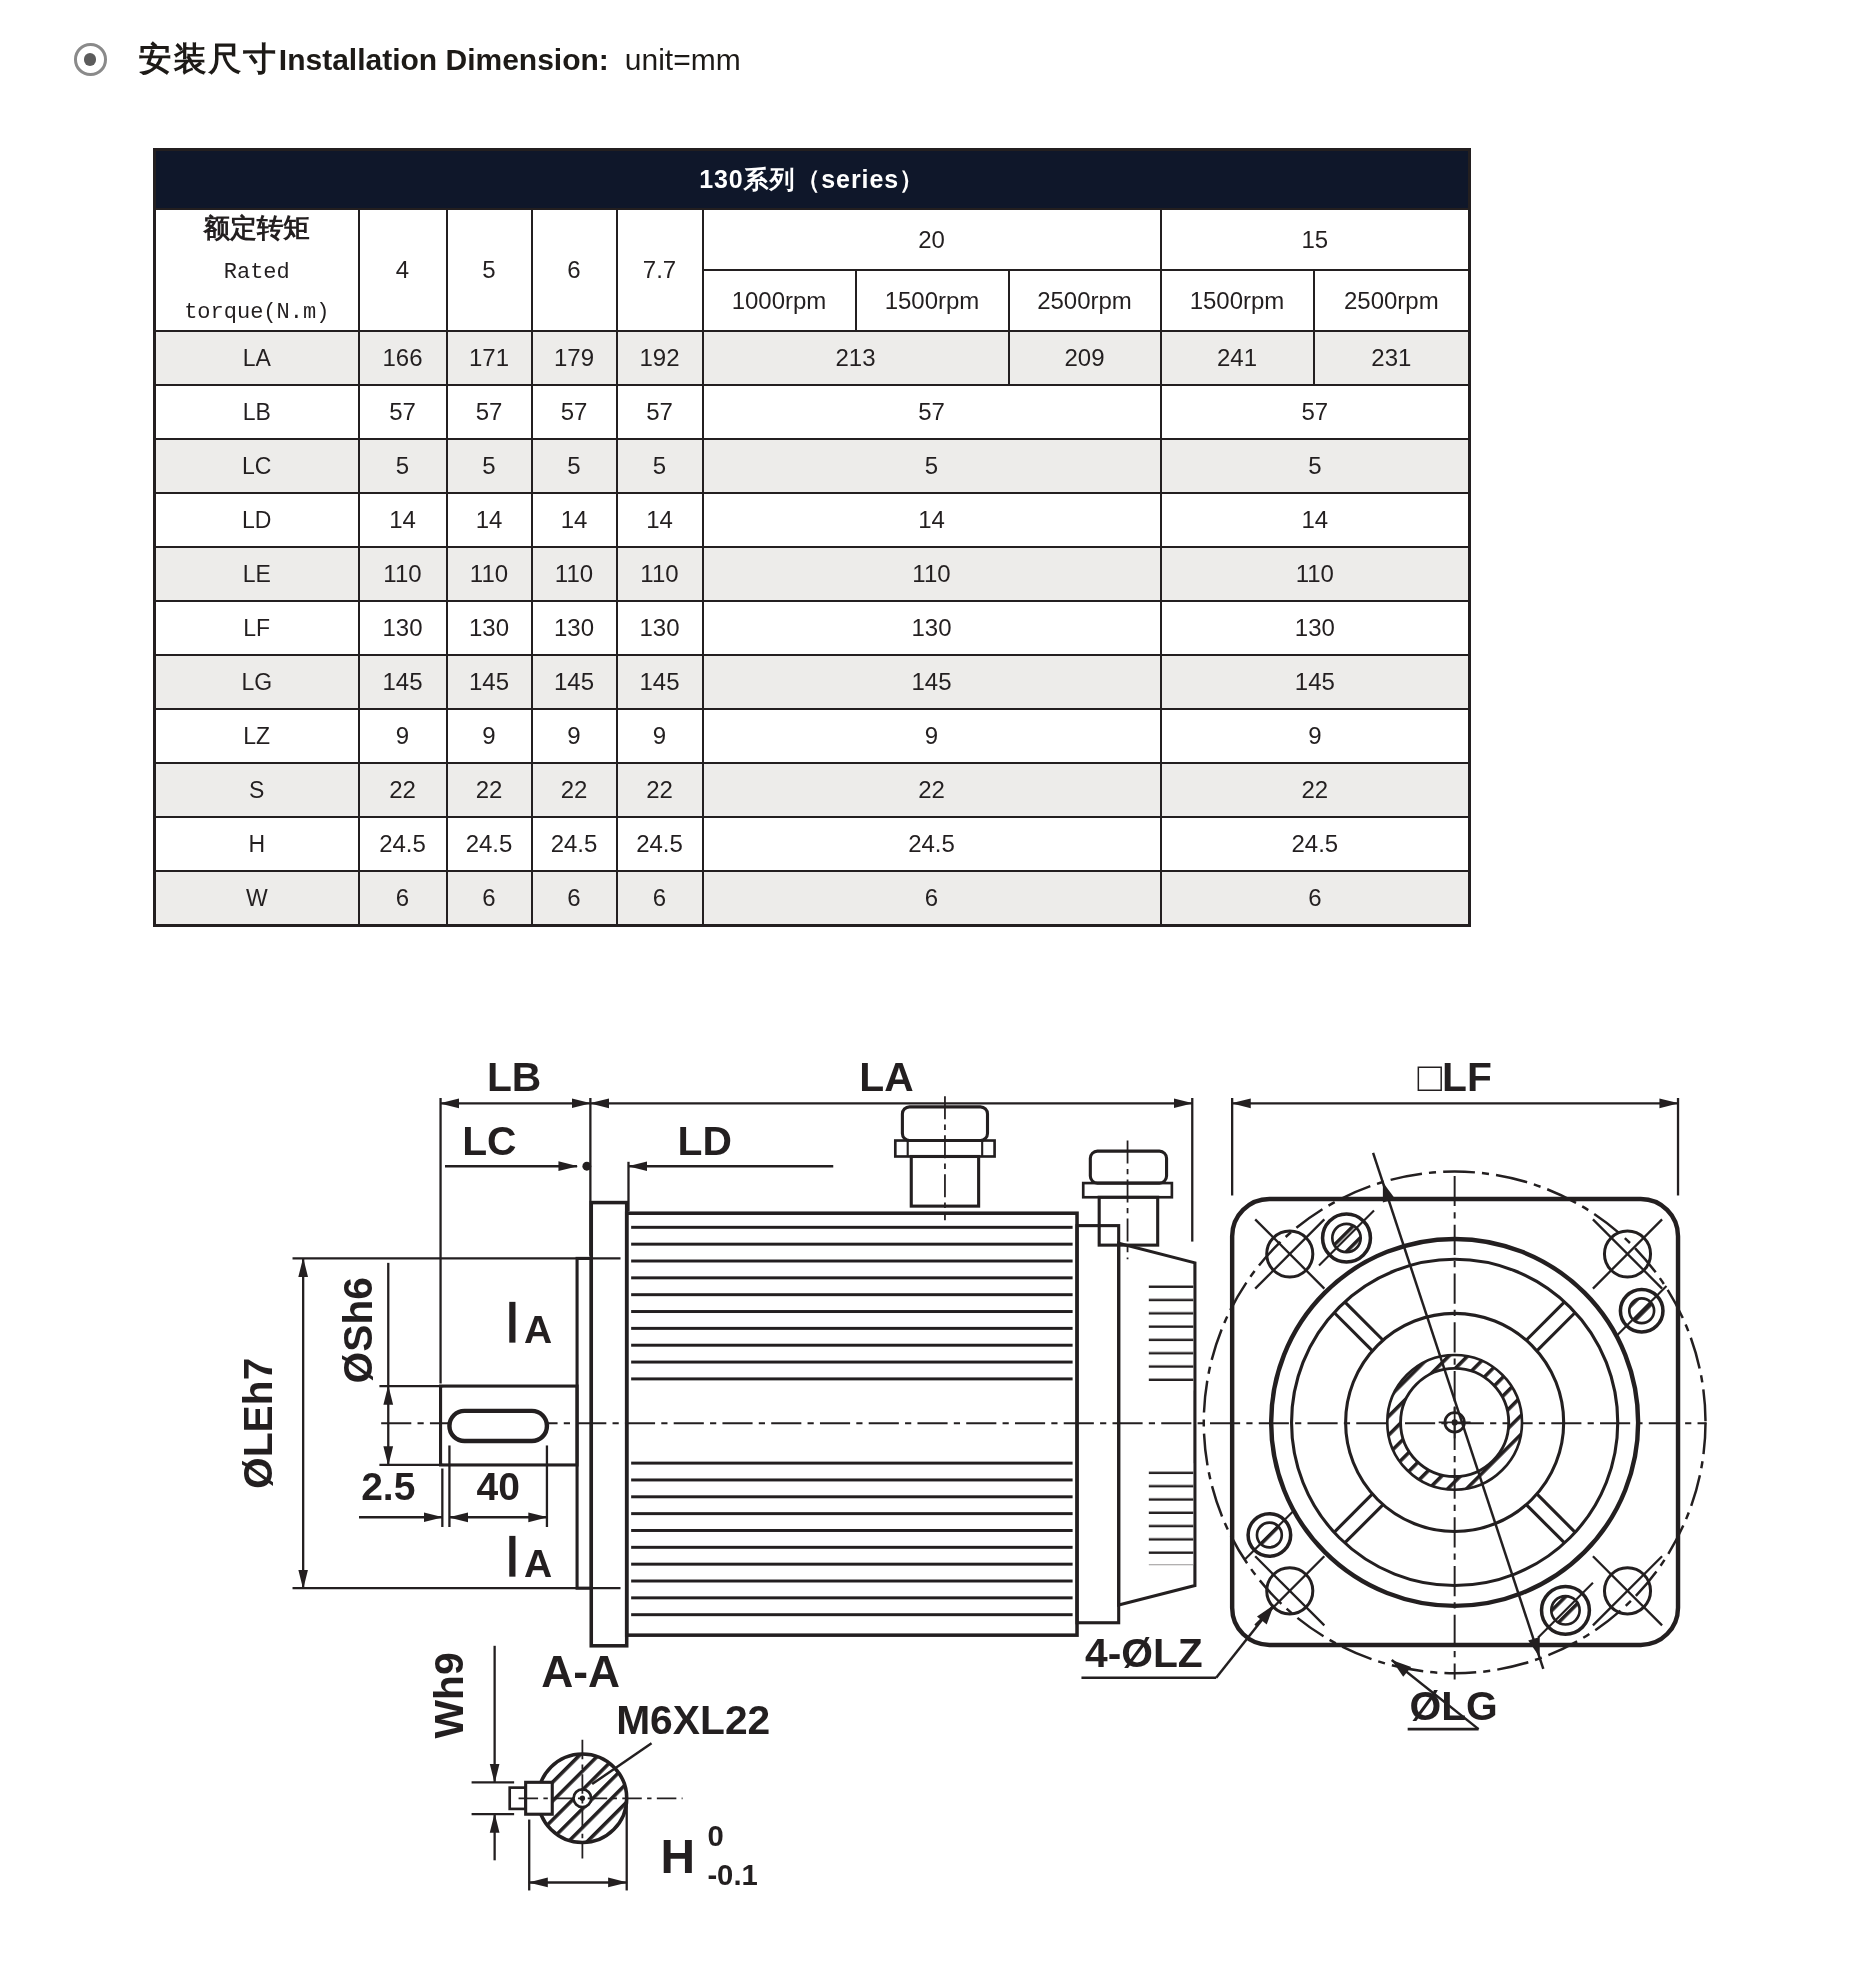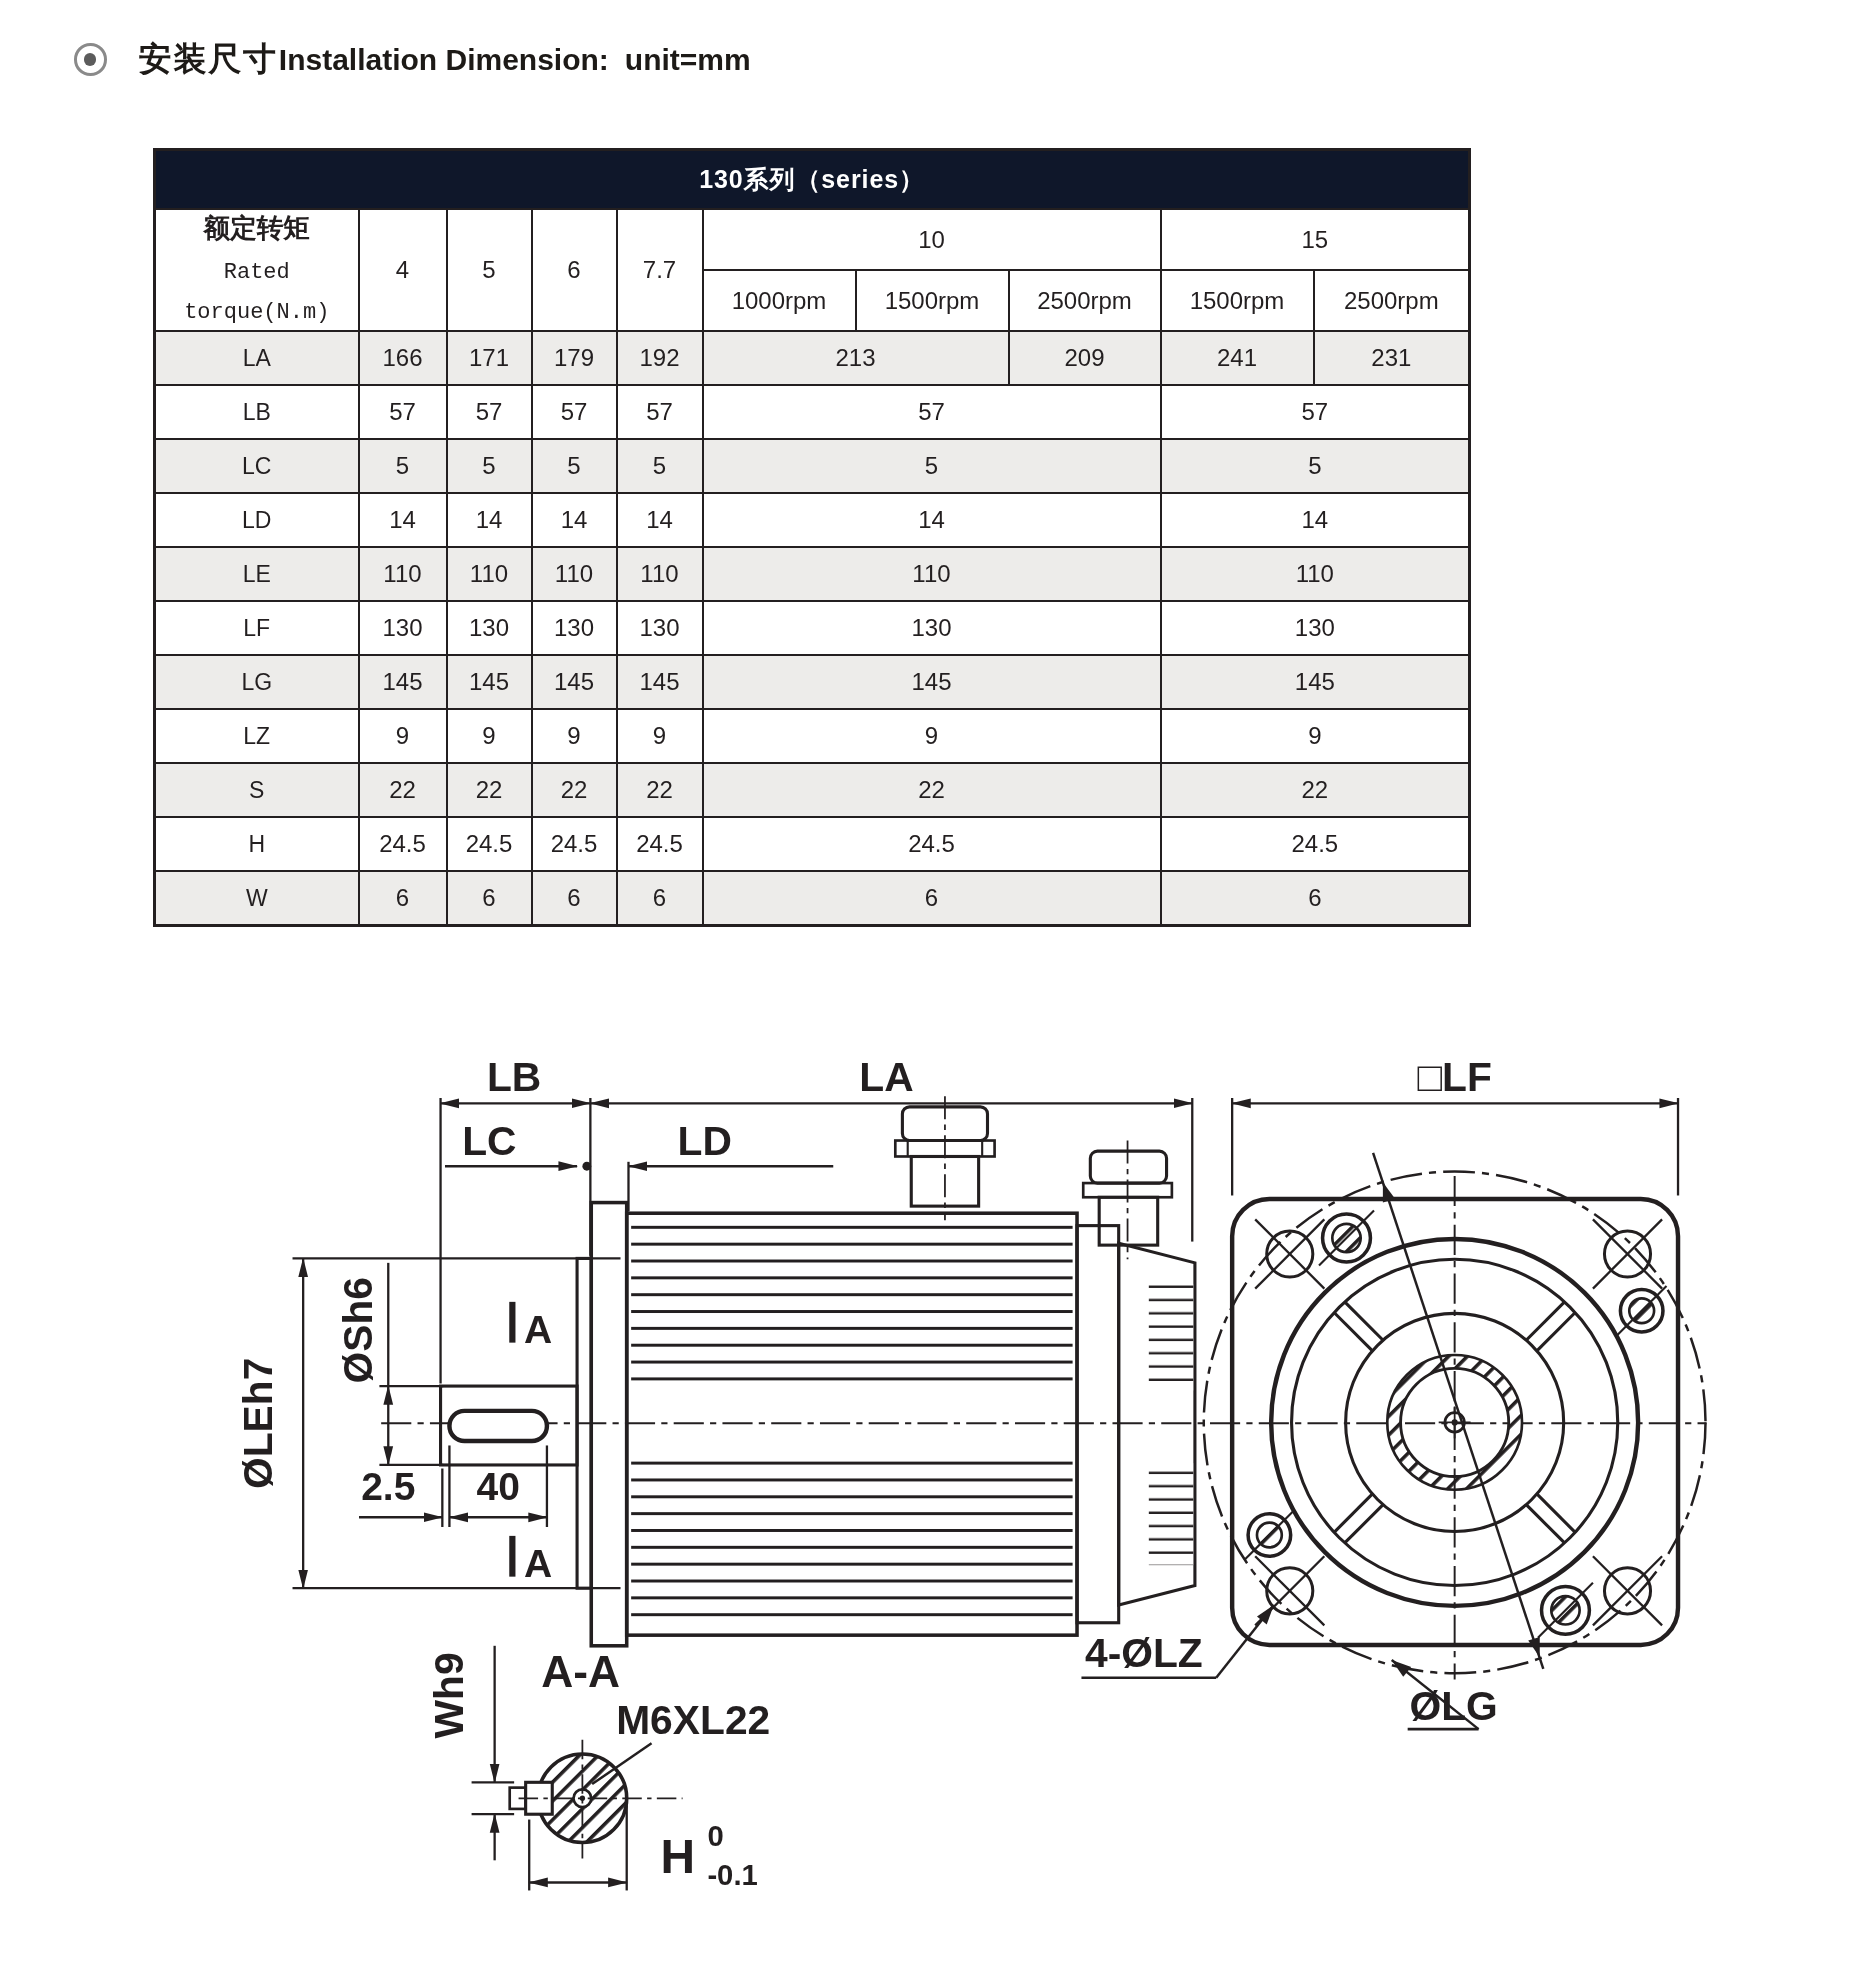--- a/index.html
+++ b/index.html
@@ -6,21 +6,21 @@
   body{font-family:"Liberation Sans", sans-serif; color:#231f20;}
   #page{position:relative;width:1850px;height:1982px;background:#ffffff;overflow:hidden;}
 
   
   .title-row{position:absolute;left:74px;top:37px;display:flex;align-items:center;}
   .bullet{width:26.6px;height:26.6px;border:3.5px solid #8a8a8a;border-radius:50%;
           display:flex;align-items:center;justify-content:center;margin-right:32px;}
   .bullet-dot{width:12.4px;height:12.4px;border-radius:50%;background:#5c5c5c;}
   .title-zh{font-size:33px;font-weight:700;letter-spacing:1.8px;color:#1d1a17;}
   .title-en{font-size:30px;font-weight:700;margin-left:1px;color:#1d1a17;}
-  .title-unit{font-size:30px;font-weight:700;margin-left:16px;color:#1d1a17;}
+  .title-unit{font-size:30px;font-weight:400;margin-left:16px;color:#1d1a17;}
 
   
   table.dim{position:absolute;left:153px;top:148px;width:1314px;
             border-collapse:collapse;table-layout:fixed;
             border:3.5px solid #231f20;}
   table.dim th, table.dim td{border:2.2px solid #231f20;text-align:center;vertical-align:middle;
             font-size:24px;font-weight:400;padding:0;}
   tr.series-row th{height:57px;background:#0f172a;color:#ffffff;font-size:25px;font-weight:700;letter-spacing:0.9px;}
   tr.head-1 th, tr.head-2 th{height:59px;background:#ffffff;font-weight:400;}
   th.rated{ text-align:left;padding-left:10.6px;font-family:Liberation Mono, monospace;}
@@ -74,21 +74,21 @@
       <tr class="head-1">
         <th rowspan="2" class="rated">
           <span class="rated-zh">额定转矩</span>
           <span class="rated-en">Rated</span>
           <span class="rated-en">torque(N.m)</span>
         </th>
         <th rowspan="2" class="tq">4</th>
         <th rowspan="2" class="tq">5</th>
         <th rowspan="2" class="tq">6</th>
         <th rowspan="2" class="tq">7.7</th>
-        <th colspan="3" class="grp">10</th>
+        <th colspan="3" class="grp">20</th>
         <th colspan="2" class="grp">15</th>
       </tr>
       <tr class="head-2">
         <th class="rpm">1000rpm</th>
         <th class="rpm">1500rpm</th>
         <th class="rpm">2500rpm</th>
         <th class="rpm">1500rpm</th>
         <th class="rpm">2500rpm</th>
       </tr>
     </thead>

